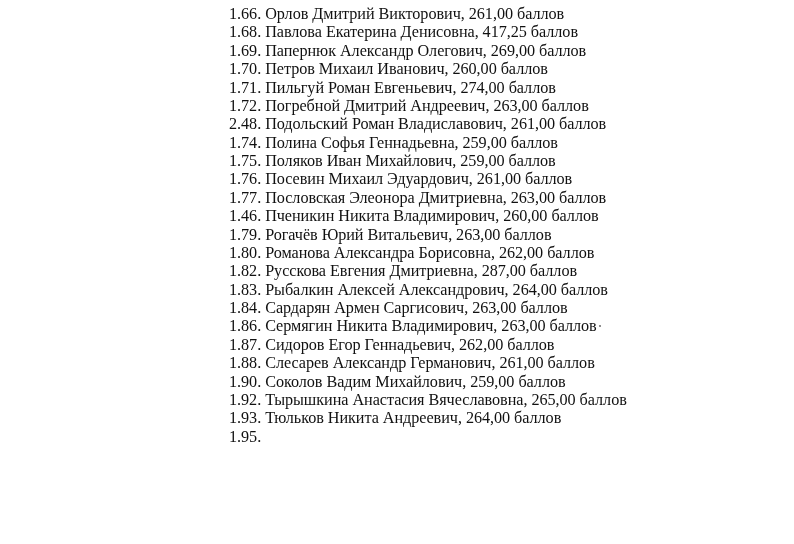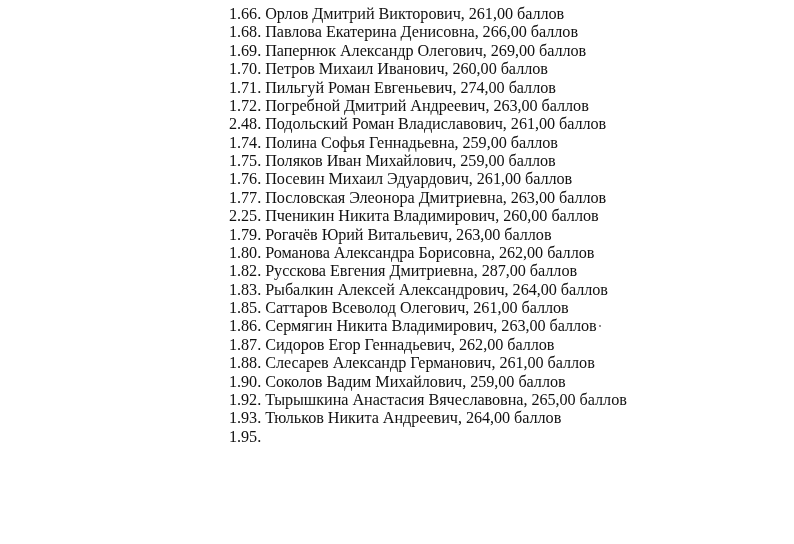--- a/index.html
+++ b/index.html
@@ -49,36 +49,36 @@
     .partial {
       color: #111111;
     }
   </style>
 </head>
 <body>
 
 <div class="page">
   <ul class="list">
     <li><span class="num">1.66.</span><span>Орлов Дмитрий Викторович, 261,00 баллов</span></li>
-    <li><span class="num">1.68.</span><span>Павлова Екатерина Денисовна, 266,00 баллов</span></li>
+    <li><span class="num">1.68.</span><span>Павлова Екатерина Денисовна, 417,25 баллов</span></li>
     <li><span class="num">1.69.</span><span>Папернюк Александр Олегович, 269,00 баллов</span></li>
     <li><span class="num">1.70.</span><span>Петров Михаил Иванович, 260,00 баллов</span></li>
     <li><span class="num">1.71.</span><span>Пильгуй Роман Евгеньевич, 274,00 баллов</span></li>
     <li><span class="num">1.72.</span><span>Погребной Дмитрий Андреевич, 263,00 баллов</span></li>
     <li><span class="num">2.48.</span><span>Подольский Роман Владиславович, 261,00 баллов</span></li>
     <li><span class="num">1.74.</span><span>Полина Софья Геннадьевна, 259,00 баллов</span></li>
     <li><span class="num">1.75.</span><span>Поляков Иван Михайлович, 259,00 баллов</span></li>
     <li><span class="num">1.76.</span><span>Посевин Михаил Эдуардович, 261,00 баллов</span></li>
     <li><span class="num">1.77.</span><span>Пословская Элеонора Дмитриевна, 263,00 баллов</span></li>
-    <li><span class="num">2.25.</span><span>Пченикин Никита Владимирович, 260,00 баллов</span></li>
+    <li><span class="num">1.46.</span><span>Пченикин Никита Владимирович, 260,00 баллов</span></li>
     <li><span class="num">1.79.</span><span>Рогачёв Юрий Витальевич, 263,00 баллов</span></li>
     <li><span class="num">1.80.</span><span>Романова Александра Борисовна, 262,00 баллов</span></li>
     <li><span class="num">1.82.</span><span>Русскова Евгения Дмитриевна, 287,00 баллов</span></li>
     <li><span class="num">1.83.</span><span>Рыбалкин Алексей Александрович, 264,00 баллов</span></li>
-    <li><span class="num">1.85.</span><span>Саттаров Всеволод Олегович, 261,00 баллов</span></li>
+    <li><span class="num">1.84.</span><span>Сардарян Армен Саргисович, 263,00 баллов</span></li>
     <li><span class="num">1.86.</span><span>Сермягин Никита Владимирович, 263,00 баллов</span></li>
     <li><span class="num">1.87.</span><span>Сидоров Егор Геннадьевич, 262,00 баллов</span></li>
     <li><span class="num">1.88.</span><span>Слесарев Александр Германович, 261,00 баллов</span></li>
     <li><span class="num">1.90.</span><span>Соколов Вадим Михайлович, 259,00 баллов</span></li>
     <li><span class="num">1.92.</span><span>Тырышкина Анастасия Вячеславовна, 265,00 баллов</span></li>
     <li><span class="num">1.93.</span><span>Тюльков Никита Андреевич, 264,00 баллов</span></li>
     <li class="partial"><span class="num">1.95.</span></li>
   </ul>
 
   <div class="speck" style="left:692px; top:148px;"></div>

